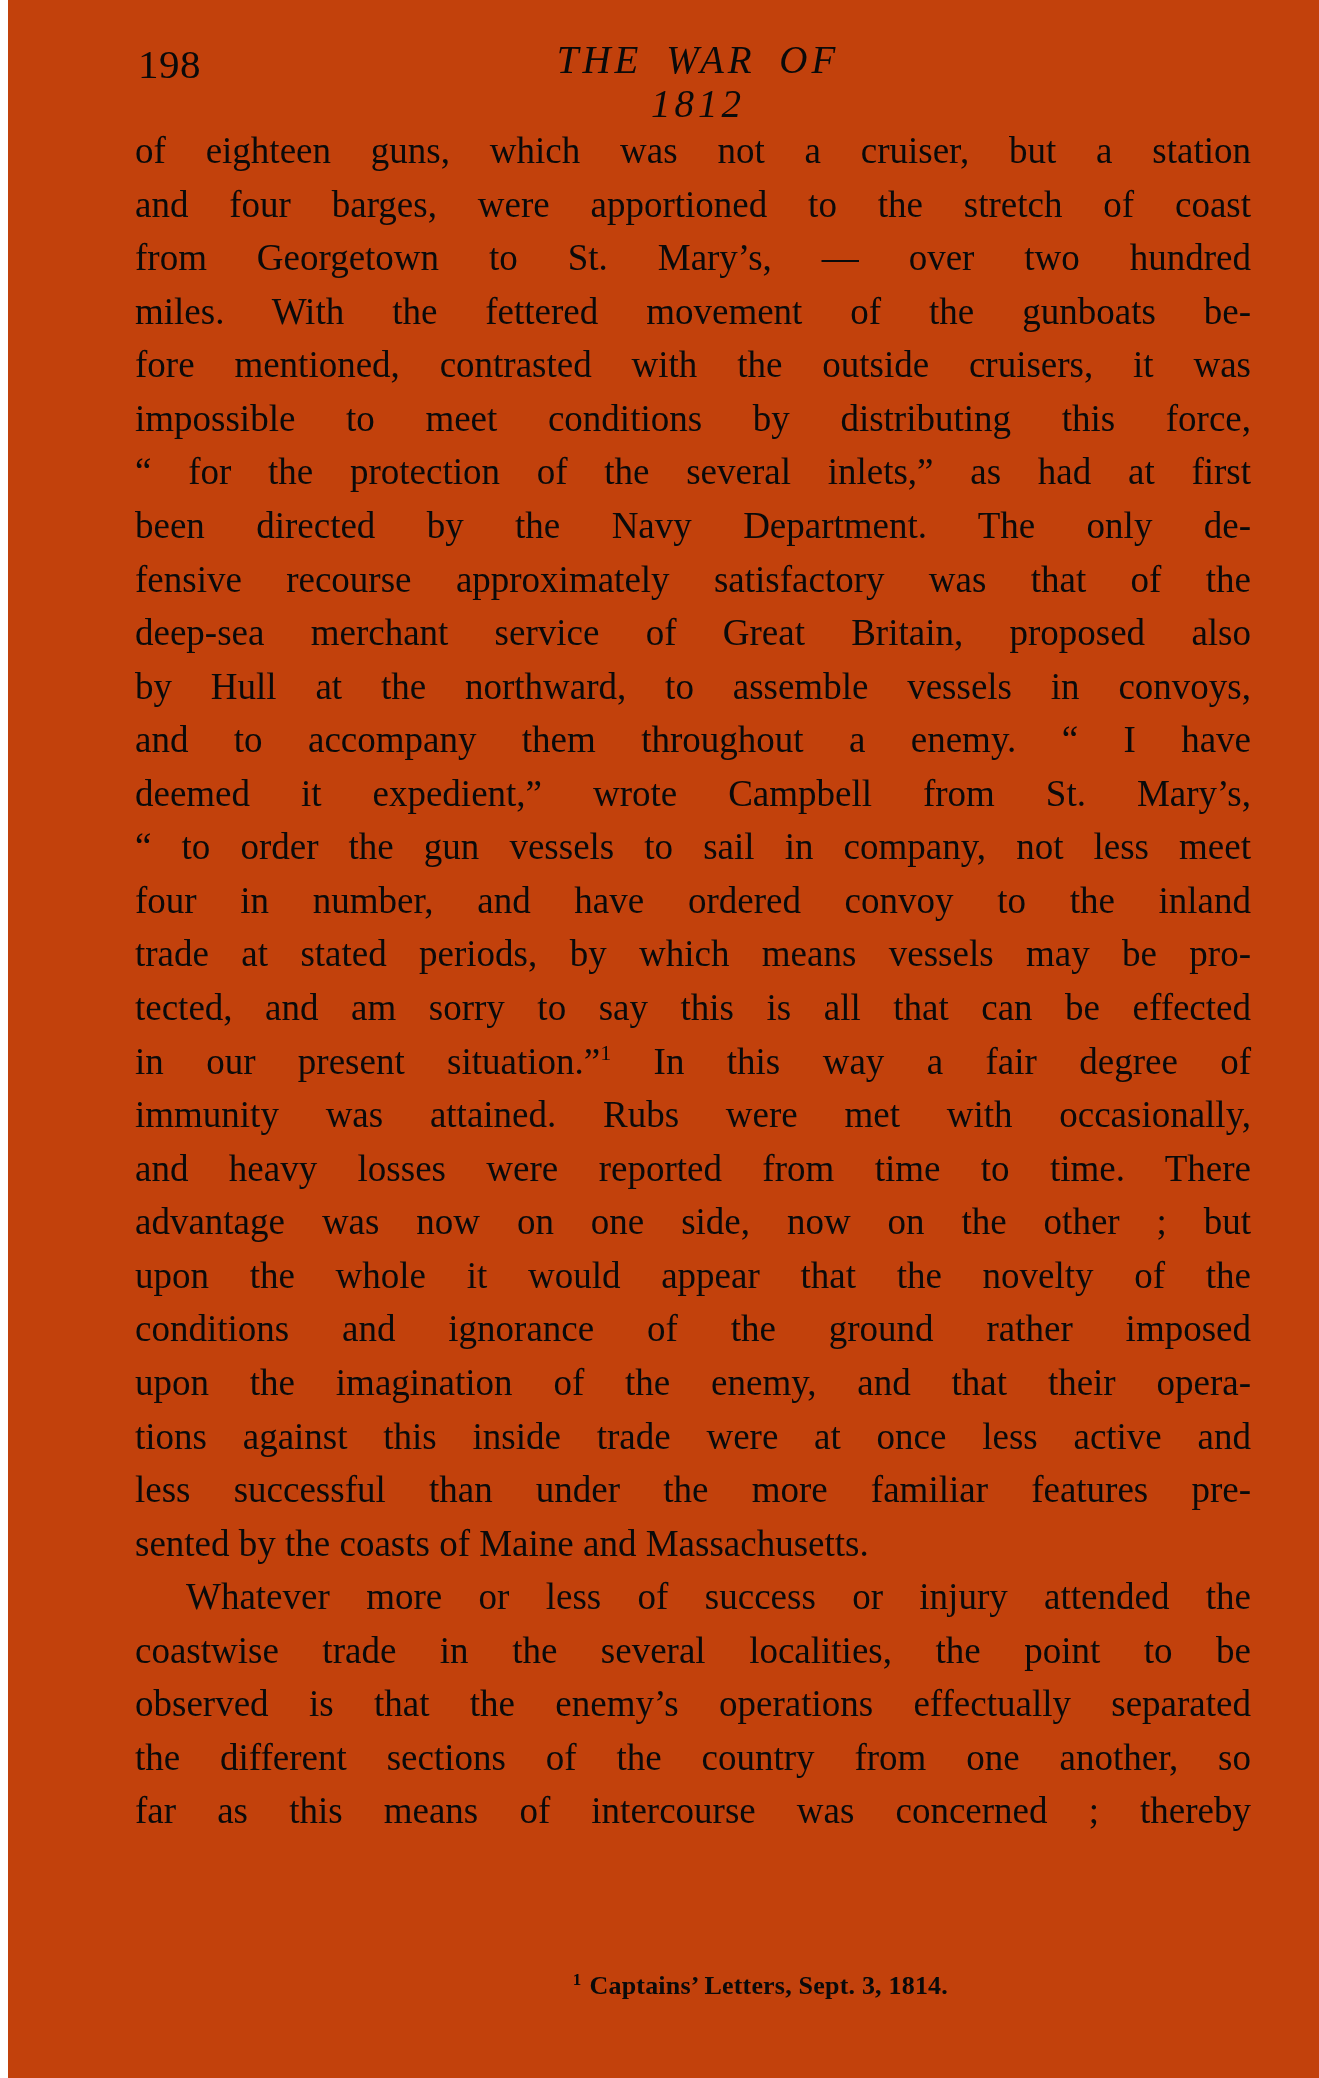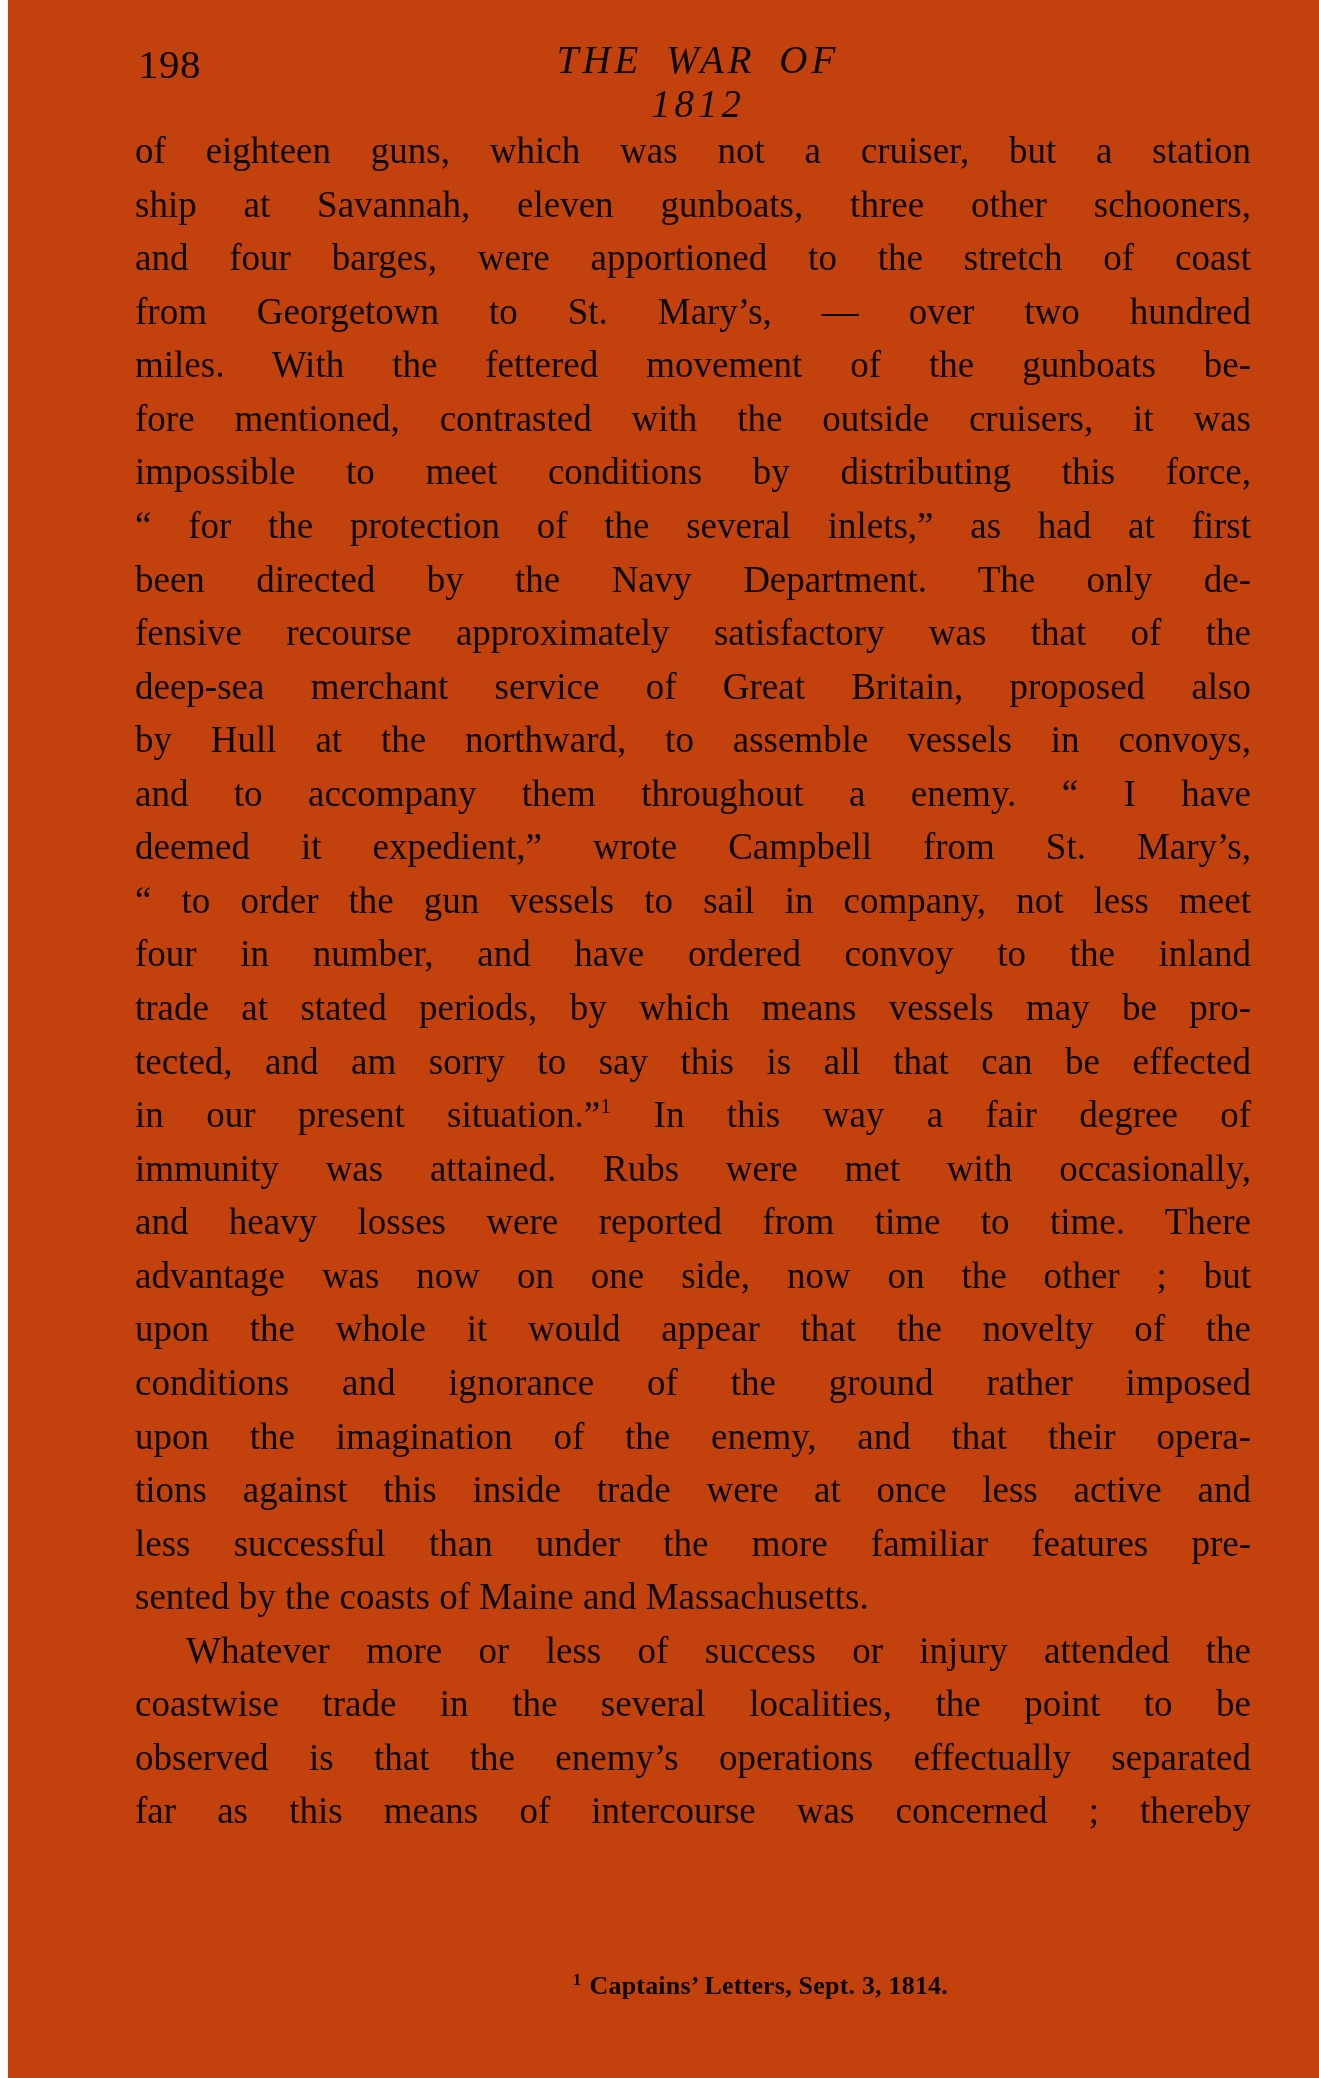--- a/index.html
+++ b/index.html
@@ -93,21 +93,20 @@
 
 <div class="page">
 
   <div class="page-number">198</div>
   <div class="running-head">THE WAR OF 1812</div>
 
   <div class="body-text">
 
     <div>
       <span class="line">of eighteen guns, which was not a cruiser, but a station</span>
-      <span class="line">ship at Savannah, eleven gunboats, three other schooners,</span>
       <span class="line">and four barges, were apportioned to the stretch of coast</span>
       <span class="line">from Georgetown to St. Mary’s, — over two hundred</span>
       <span class="line">miles. With the fettered movement of the gunboats be-</span>
       <span class="line">fore mentioned, contrasted with the outside cruisers, it was</span>
       <span class="line">impossible to meet conditions by distributing this force,</span>
       <span class="line">“ for the protection of the several inlets,” as had at first</span>
       <span class="line">been directed by the Navy Department. The only de-</span>
       <span class="line">fensive recourse approximately satisfactory was that of the</span>
       <span class="line">deep-sea merchant service of Great Britain, proposed also</span>
       <span class="line">by Hull at the northward, to assemble vessels in convoys,</span>
@@ -126,20 +125,21 @@
       <span class="line">upon the imagination of the enemy, and that their opera-</span>
       <span class="line">tions against this inside trade were at once less active and</span>
       <span class="line">less successful than under the more familiar features pre-</span>
       <span class="line last">sented by the coasts of Maine and Massachusetts.</span>
     </div>
 
     <div>
       <span class="line indent">Whatever more or less of success or injury attended the</span>
       <span class="line">coastwise trade in the several localities, the point to be</span>
       <span class="line">observed is that the enemy’s operations effectually separated</span>
+      <span class="line">the different sections of the country from one another, so</span>
       <span class="line">far as this means of intercourse was concerned ; thereby</span>
     </div>
   </div>
 
   <div class="footnote">
     <span class="fn-num">1</span><span>Captains’ Letters, Sept. 3, 1814.</span>
   </div>
 
 </div>
 

